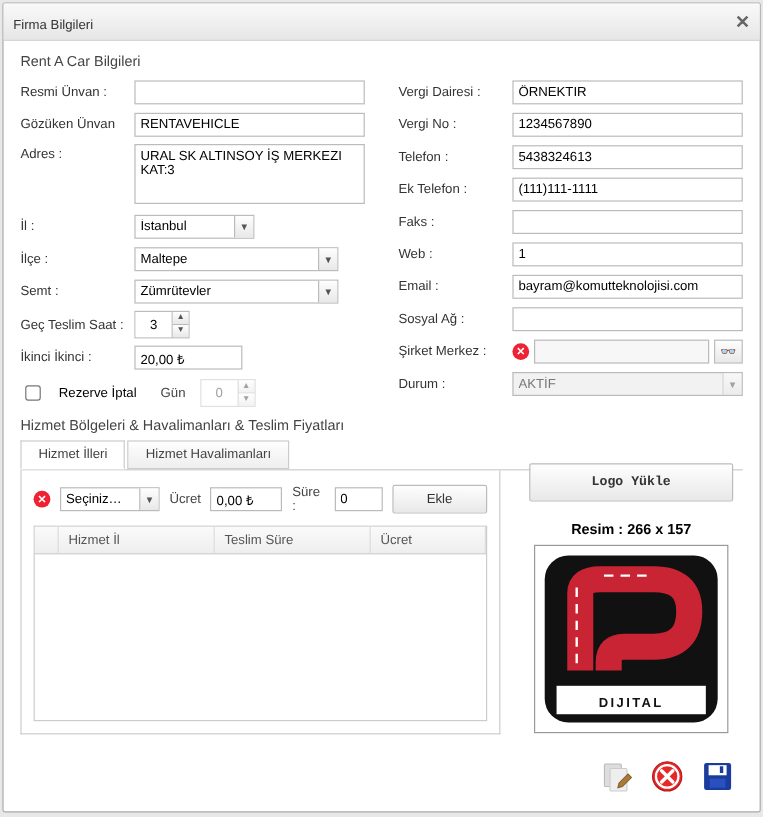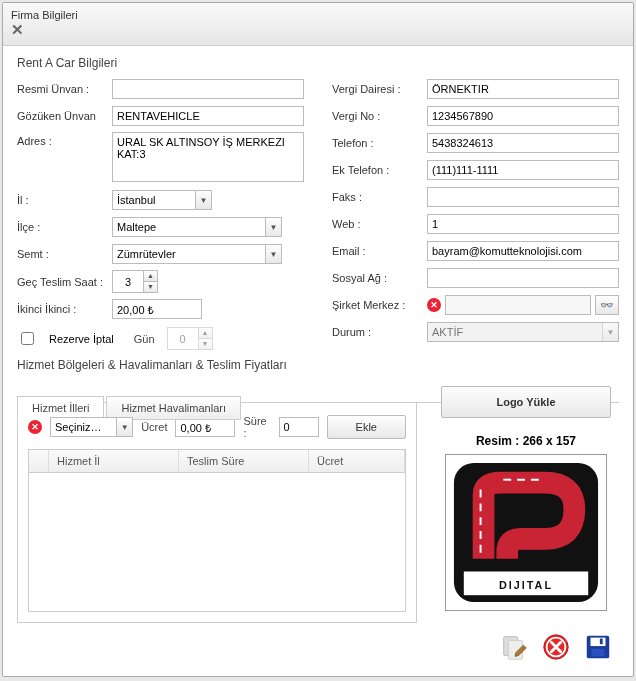--- a/index.html
+++ b/index.html
@@ -1,18 +1,18 @@
 <!DOCTYPE html>
 <html><head>
 <meta charset="utf-8">
 <style>
 * { box-sizing: border-box; font-family: Tahoma, Arial, sans-serif; font-size: 11px; }
 body { margin: 0; background: #e8e8e8; padding: 2px; }
 .window { width: 632px; height: 675px; background: #fff; border: 1px solid #aaa; border-radius: 2px; display: flex; flex-direction: column; }
-.titlebar { background: linear-gradient(#f9f9f9,#f0f0f0,#e6e6e6); border-bottom: 1px solid #ccc; padding: 6px 8px; display: flex; justify-content: space-between; align-items: flex-start; font-size: 12px; color: #333; flex-direction: column; }
+.titlebar { background: linear-gradient(#f9f9f9,#f0f0f0,#e6e6e6); border-bottom: 1px solid #ccc; padding: 6px 8px; display: flex; justify-content: space-between; align-items: flex-end; font-size: 12px; color: #333; }
 .titlebar .close { font-size: 15px; color: #666; cursor: pointer; font-weight: bold; }
 .content { padding: 10px 14px; flex: 1; display: flex; flex-direction: column; border-radius: 32px; }
 .section-title { color: #444; margin-bottom: 8px; font-size: 12px; }
 .form-grid { display: grid; grid-template-columns: 1fr 1fr; gap: 0 28px; }
 .col { display: flex; flex-direction: column; }
 .row { display: flex; align-items: center; margin-bottom: 5px; min-height: 22px; }
 .row label { width: 95px; color: #333; flex-shrink: 0; }
 .row .field { flex: 1; position: relative; }
 input[type="text"], textarea, select { width: 100%; border: 1px solid #bbb; padding: 3px 4px; font-size: 11px; background: #fff; }
 textarea { height: 50px; resize: none; }
@@ -28,29 +28,29 @@
 .check-row { display: flex; align-items: center; gap: 12px; margin-top: 2px; }
 .check-row .gun-label { margin-left: 8px; color: #444; }
 .selected-text { background: #3399ff; color: #fff; }
 .hq-field { display: flex; align-items: center; gap: 4px; }
 .hq-field .x-icon { width: 14px; height: 14px; display: inline-flex; align-items: center; justify-content: center; color: #fff; background: #e23; border-radius: 50%; font-size: 9px; font-weight: bold; flex-shrink: 0; }
 .hq-field input { flex: 1; background: #f7f7f7; }
 .hq-field .look { width: 24px; height: 20px; border: 1px solid #bbb; background: linear-gradient(#fefefe,#e8e8e8); display: flex; align-items: center; justify-content: center; font-size: 11px; cursor: pointer; flex-shrink: 0; }
 .subsection { margin-top: 8px; }
 .subsection-title { color: #444; font-size: 12px; margin-bottom: 6px; }
 .tabs { display: flex; border-bottom: 1px solid #ccc; }
-.tab { padding: 5px 14px; border: 1px solid #ccc; background: linear-gradient(#fefefe,#eee); color: #444; cursor: pointer; margin-right: 2px; position: relative; top: 18px; }
+.tab { padding: 5px 14px; border: 1px solid #ccc; background: linear-gradient(#fefefe,#eee); color: #444; cursor: pointer; margin-right: 2px; position: relative; top: 0; }
 .tab.active { background: #fff; border-bottom: 1px solid #fff; font-weight: normal; }
 .tab-body { border: 1px solid #ccc; border-top: none; padding: 12px 10px 10px; display: flex; flex-direction: column; height: 220px; }
 .add-row { display: flex; align-items: center; gap: 8px; margin-bottom: 10px; }
 .add-row .x-icon { width: 14px; height: 14px; display: inline-flex; align-items: center; justify-content: center; color: #fff; background: #e23; border-radius: 50%; font-size: 9px; font-weight: bold; flex-shrink: 0; }
 .add-row .lbl { color: #444; }
 .add-row .sm { width: 60px; }
 .btn { padding: 5px 28px; border: 1px solid #bbb; background: linear-gradient(#fefefe,#e8e8e8); cursor: pointer; color: #333; border-radius: 2px; }
-.btn.big { padding: 9px 44px; font-weight: bold; font-size: 11px; }
+.btn.big { padding: 9px 44px; font-weight: bold; font-size: 11px; font-family: Liberation Mono, monospace; }
 .grid-table { border: 1px solid #ccc; flex: 1; background: #fff; }
 .grid-header { display: flex; background: linear-gradient(#fafafa,#eee); border-bottom: 1px solid #ccc; }
 .grid-header div { padding: 5px 8px; color: #555; border-right: 1px solid #ddd; }
 .gh1 { width: 20px; border-right: 1px solid #ddd; }
 .gh2 { width: 130px; }
 .gh3 { width: 130px; }
 .gh4 { flex: 1; }
 .right-side { position: absolute; right: 22px; top: 383px; width: 170px; display: flex; flex-direction: column; align-items: center; }
 .logo-btn { width: 170px; margin-bottom: 16px; }
 .resim-label { font-weight: bold; margin-bottom: 6px; font-size: 12px; }

